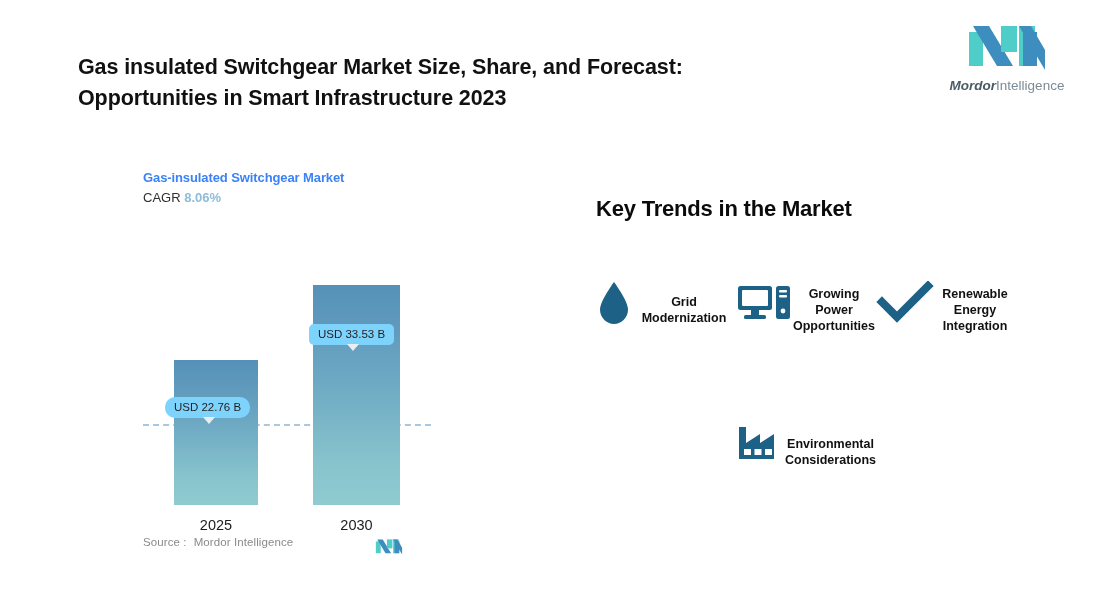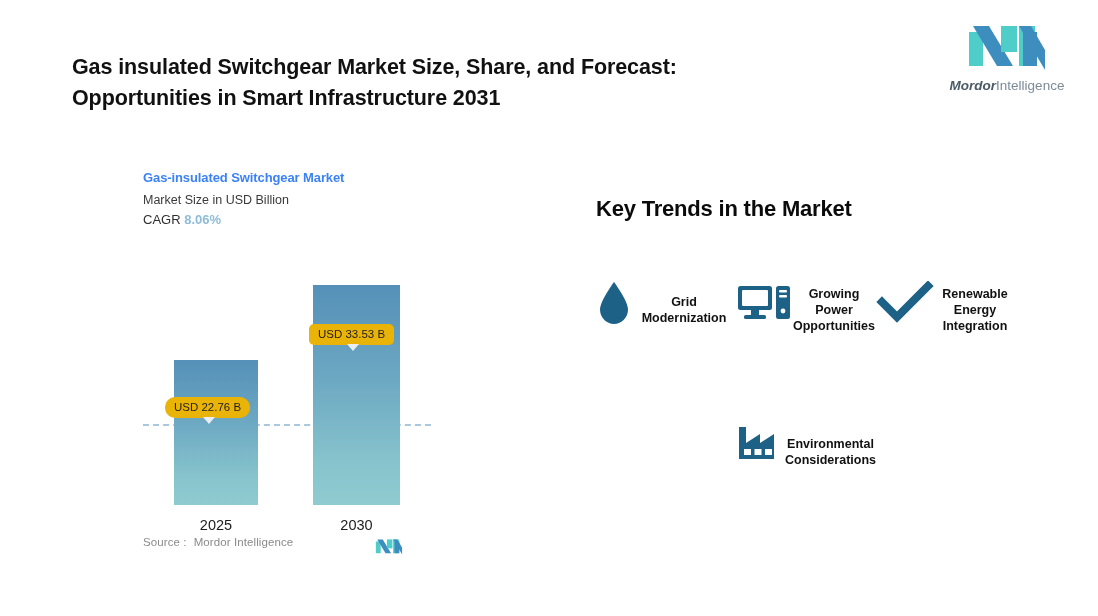--- a/index.html
+++ b/index.html
@@ -8,21 +8,21 @@
     height: 616px;
     background: #ffffff;
     font-family: "Liberation Sans", sans-serif;
     overflow: hidden;
   }
   .page { position: relative; width: 1098px; height: 616px; background: #fff; }
 
   
   .title {
     position: absolute;
-    left: 72px; top: 52px;
+    left: 78px; top: 52px;
     width: 760px;
     font-size: 21.5px;
     font-weight: 700;
     line-height: 31px;
     color: #111111;
     letter-spacing: -0.1px;
   }
   .title .line { display: block; }
 
   
@@ -81,21 +81,21 @@
   .bar {
     position: absolute;
     bottom: 0;
     background: linear-gradient(180deg, #5590b8 0%, #6ba6c2 40%, #86c3cc 80%, #8fcbd0 100%);
   }
   .bar-1 { left: 31px;  width: 84px;  height: 145px; }
   .bar-2 { left: 170px; width: 87px;  height: 220px; }
 
   .tip {
     position: absolute;
-    background: #eab308;
+    background: #7dd3fc;
     border-radius: 5px;
     padding: 4px 9px 5px 9px;
     font-size: 11.5px;
     color: #1f1f1f;
     white-space: nowrap;
   }
   .tip::after {
     content: "";
     position: absolute;
     left: 50%;
@@ -179,40 +179,39 @@
     width: 125px;
   }
 </style>
 </head>
 <body>
 
 <div class="page">
 
   <div class="title">
     <span class="line">Gas insulated Switchgear Market Size, Share, and Forecast:</span>
-    <span class="line">Opportunities in Smart Infrastructure 2031</span>
+    <span class="line">Opportunities in Smart Infrastructure 2023</span>
   </div>
 
   <div class="brand">
     <svg class="brand-mark" width="80" height="52" viewBox="0 0 80 52">
       <polygon points="2,10 16,10 16,44 2,44" fill="#4ecdc9"></polygon>
       <polygon points="6,4 22,4 46,44 30,44" fill="#3d8dbf"></polygon>
       <polygon points="34,4 50,4 50,30 34,30" fill="#4ecdc9"></polygon>
       <polygon points="52,4 68,4 68,44 52,44" fill="#4ecdc9"></polygon>
       <polygon points="56,10 70,10 70,44 56,44" fill="#3d8dbf"></polygon>
       <polygon points="52,4 64,4 78,28 78,48" fill="#3d8dbf"></polygon>
     </svg>
     <div class="brand-word">
       <b>Mordor</b><span>Intelligence</span>
     </div>
   </div>
 
   <div class="chart">
     <div class="chart-title">Gas-insulated Switchgear Market</div>
-    <div class="chart-sub">Market Size in USD Billion</div>
     <div class="chart-cagr">
       <span>CAGR</span>
       <span class="val">8.06%</span>
     </div>
 
     <div class="plot">
       <div class="dashline"></div>
 
       <div class="bar bar-1"></div>
       <div class="bar bar-2"></div>

